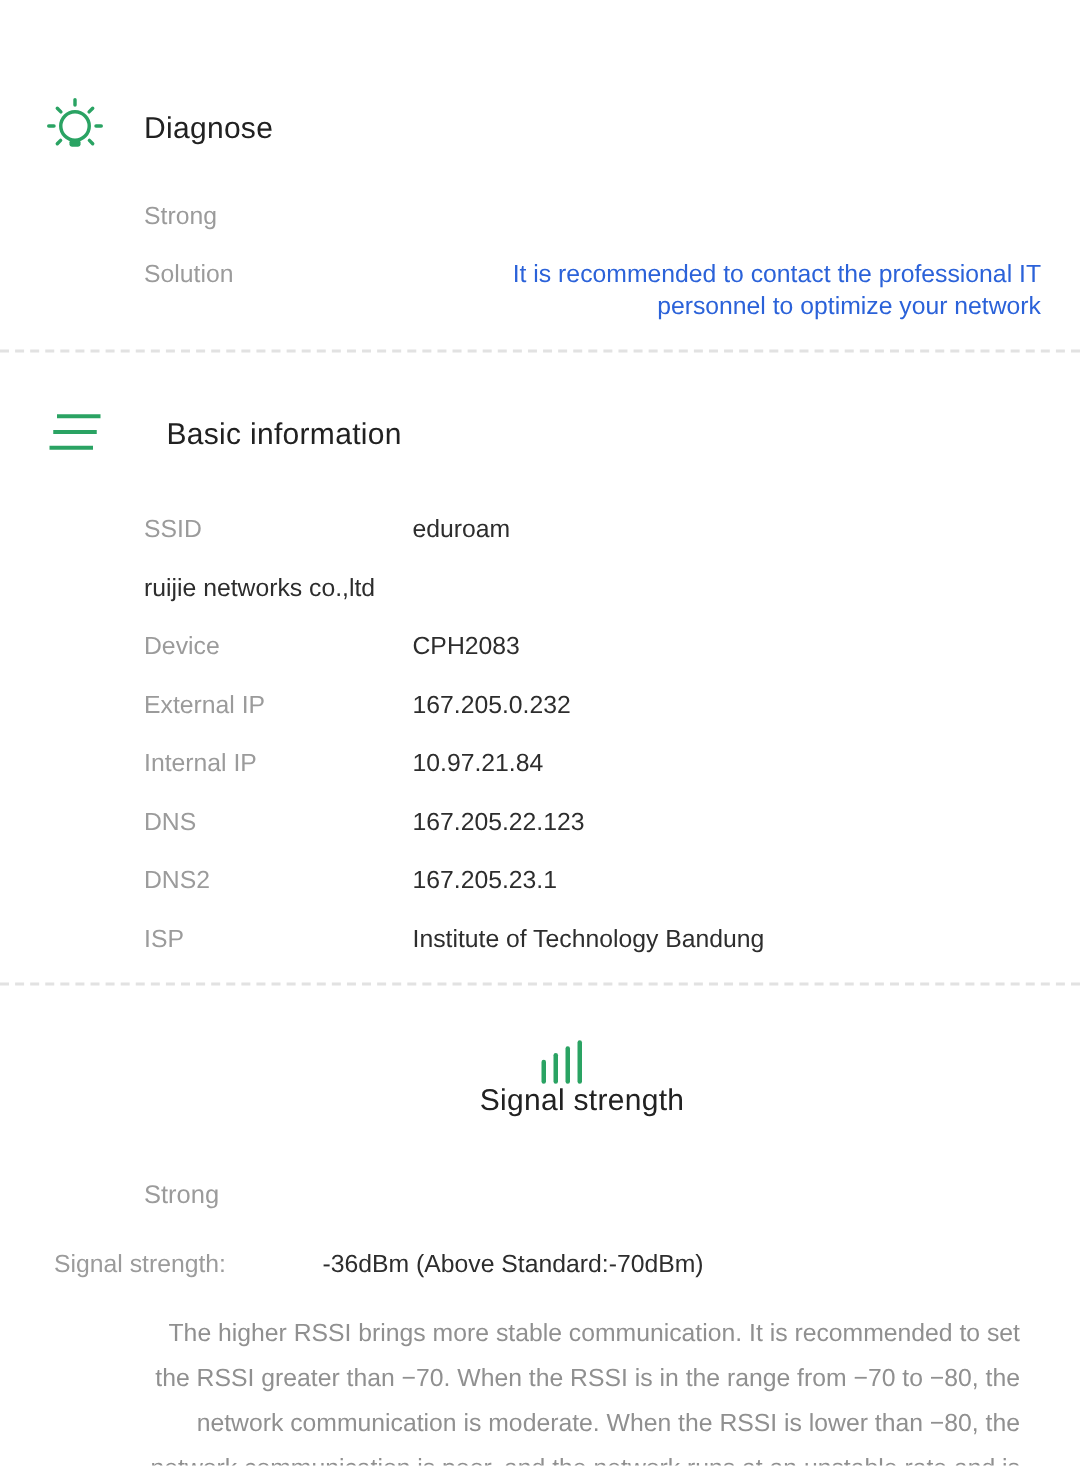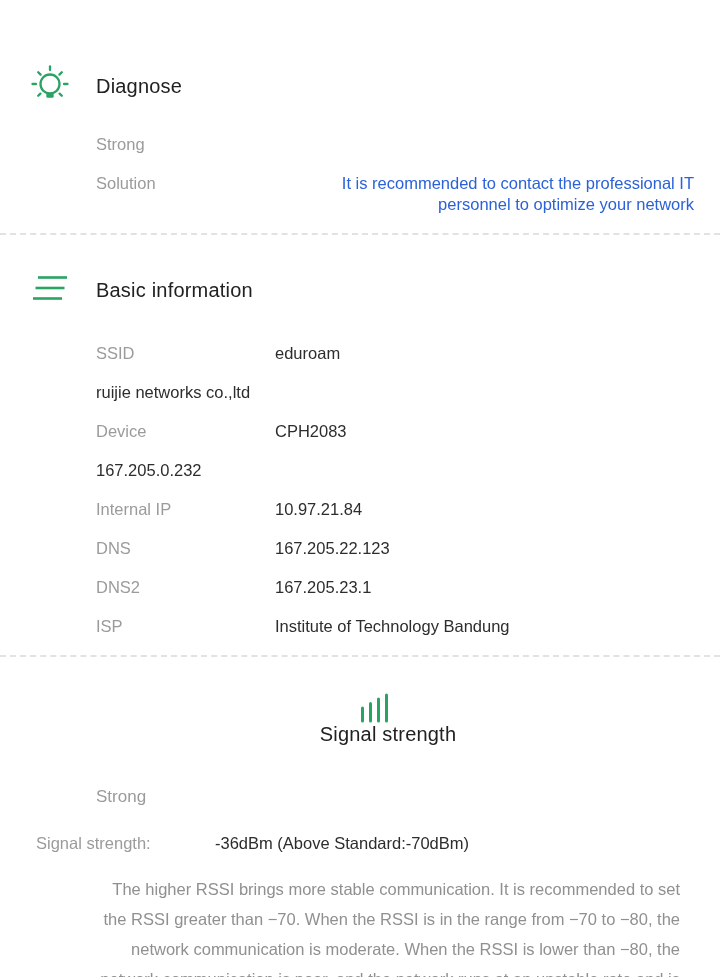--- a/index.html
+++ b/index.html
@@ -30,21 +30,21 @@
   .row-value.link{color:var(--blue);text-decoration:none;cursor:pointer;text-align:right;}
 
   .divider{border:none;border-top:2px dashed var(--divider);margin:0;}
 
   
   .sec-diagnose{padding-top:20px;margin-top:44px;}
   .sec-diagnose .rows{margin-top:26px;}
   .divider-1{margin-top:1px;}
 
   
-  .sec-basic .section-header{margin-top:38px;}
+  .sec-basic .section-header{margin-top:38px;gap:15px;}
   .sec-basic .rows{margin-top:36px;}
 
   
   .sec-signal .section-header{margin-top:36px;flex-direction:column;}
   .quality{margin:40px 26px 0 96px;font-size:17px;line-height:21px;color:var(--label_gray);}
   .sec-signal .row{margin-top:26px;margin-bottom:0;padding-left:36px;}
   .description{margin:20px 40px 0 96px;font-size:16.5px;line-height:30px;color:var(--paragraph_gray);text-align:right;}
   .divider-3{margin-top:18px;}
 </style>
 </head>
@@ -99,20 +99,21 @@
         <span class="row-value">eduroam</span>
       </div>
       <div class="row">
         <span class="row-value">ruijie networks co.,ltd</span>
       </div>
       <div class="row">
         <span class="row-label">Device</span>
         <span class="row-value">CPH2083</span>
       </div>
       <div class="row">
+        <span class="row-label">External IP</span>
         <span class="row-value">167.205.0.232</span>
       </div>
       <div class="row">
         <span class="row-label">Internal IP</span>
         <span class="row-value">10.97.21.84</span>
       </div>
       <div class="row">
         <span class="row-label">DNS</span>
         <span class="row-value">167.205.22.123</span>
       </div>

